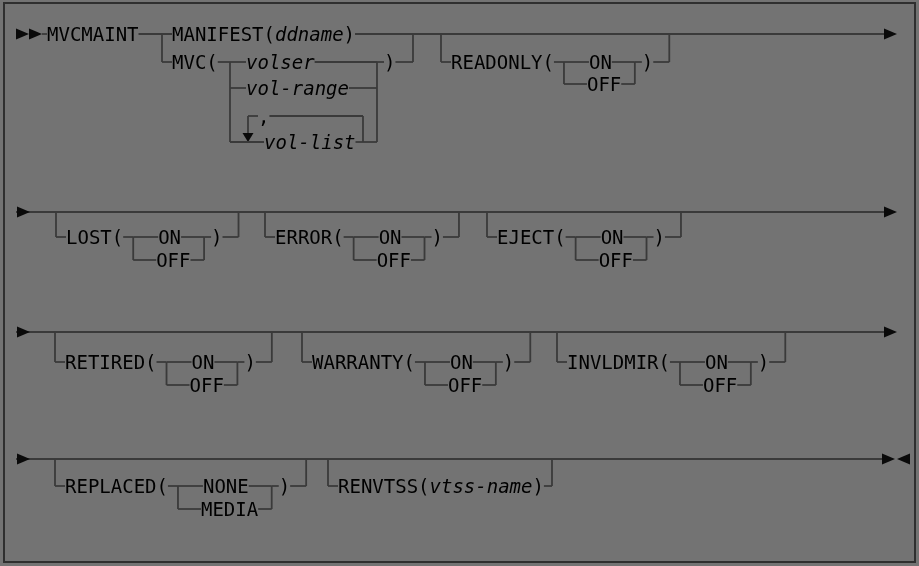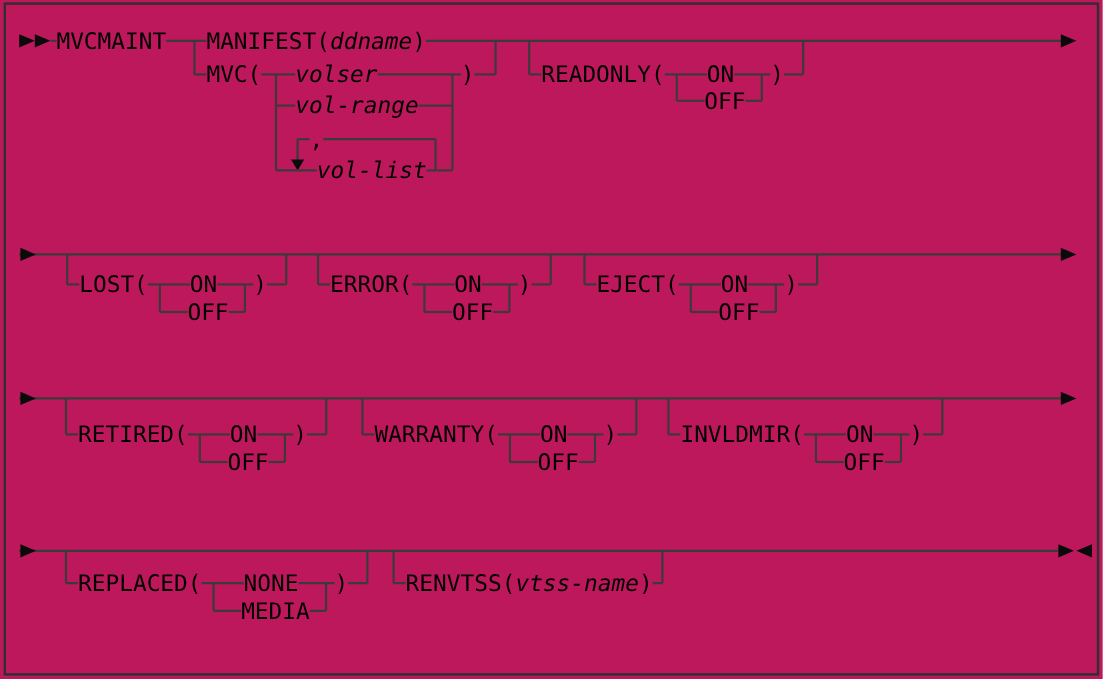--- a/index.html
+++ b/index.html
@@ -1,16 +1,16 @@
 <!DOCTYPE html>
 <html><head>
 <meta charset="utf-8">
 <style>
   html,body{margin:0;padding:0;background:#ffffff;}
-  #figure{position:relative;width:919px;height:566px;background:#be185d;overflow:hidden;}
+  #figure{position:relative;width:919px;height:566px;background:#737373;overflow:hidden;}
   svg text{
     font-family:"DejaVu Sans Mono","Liberation Mono",monospace;
     font-size:19px;
     fill:#000000;
   }
   svg text.var{font-style:oblique;}
 </style>
 </head>
 <body>
 

